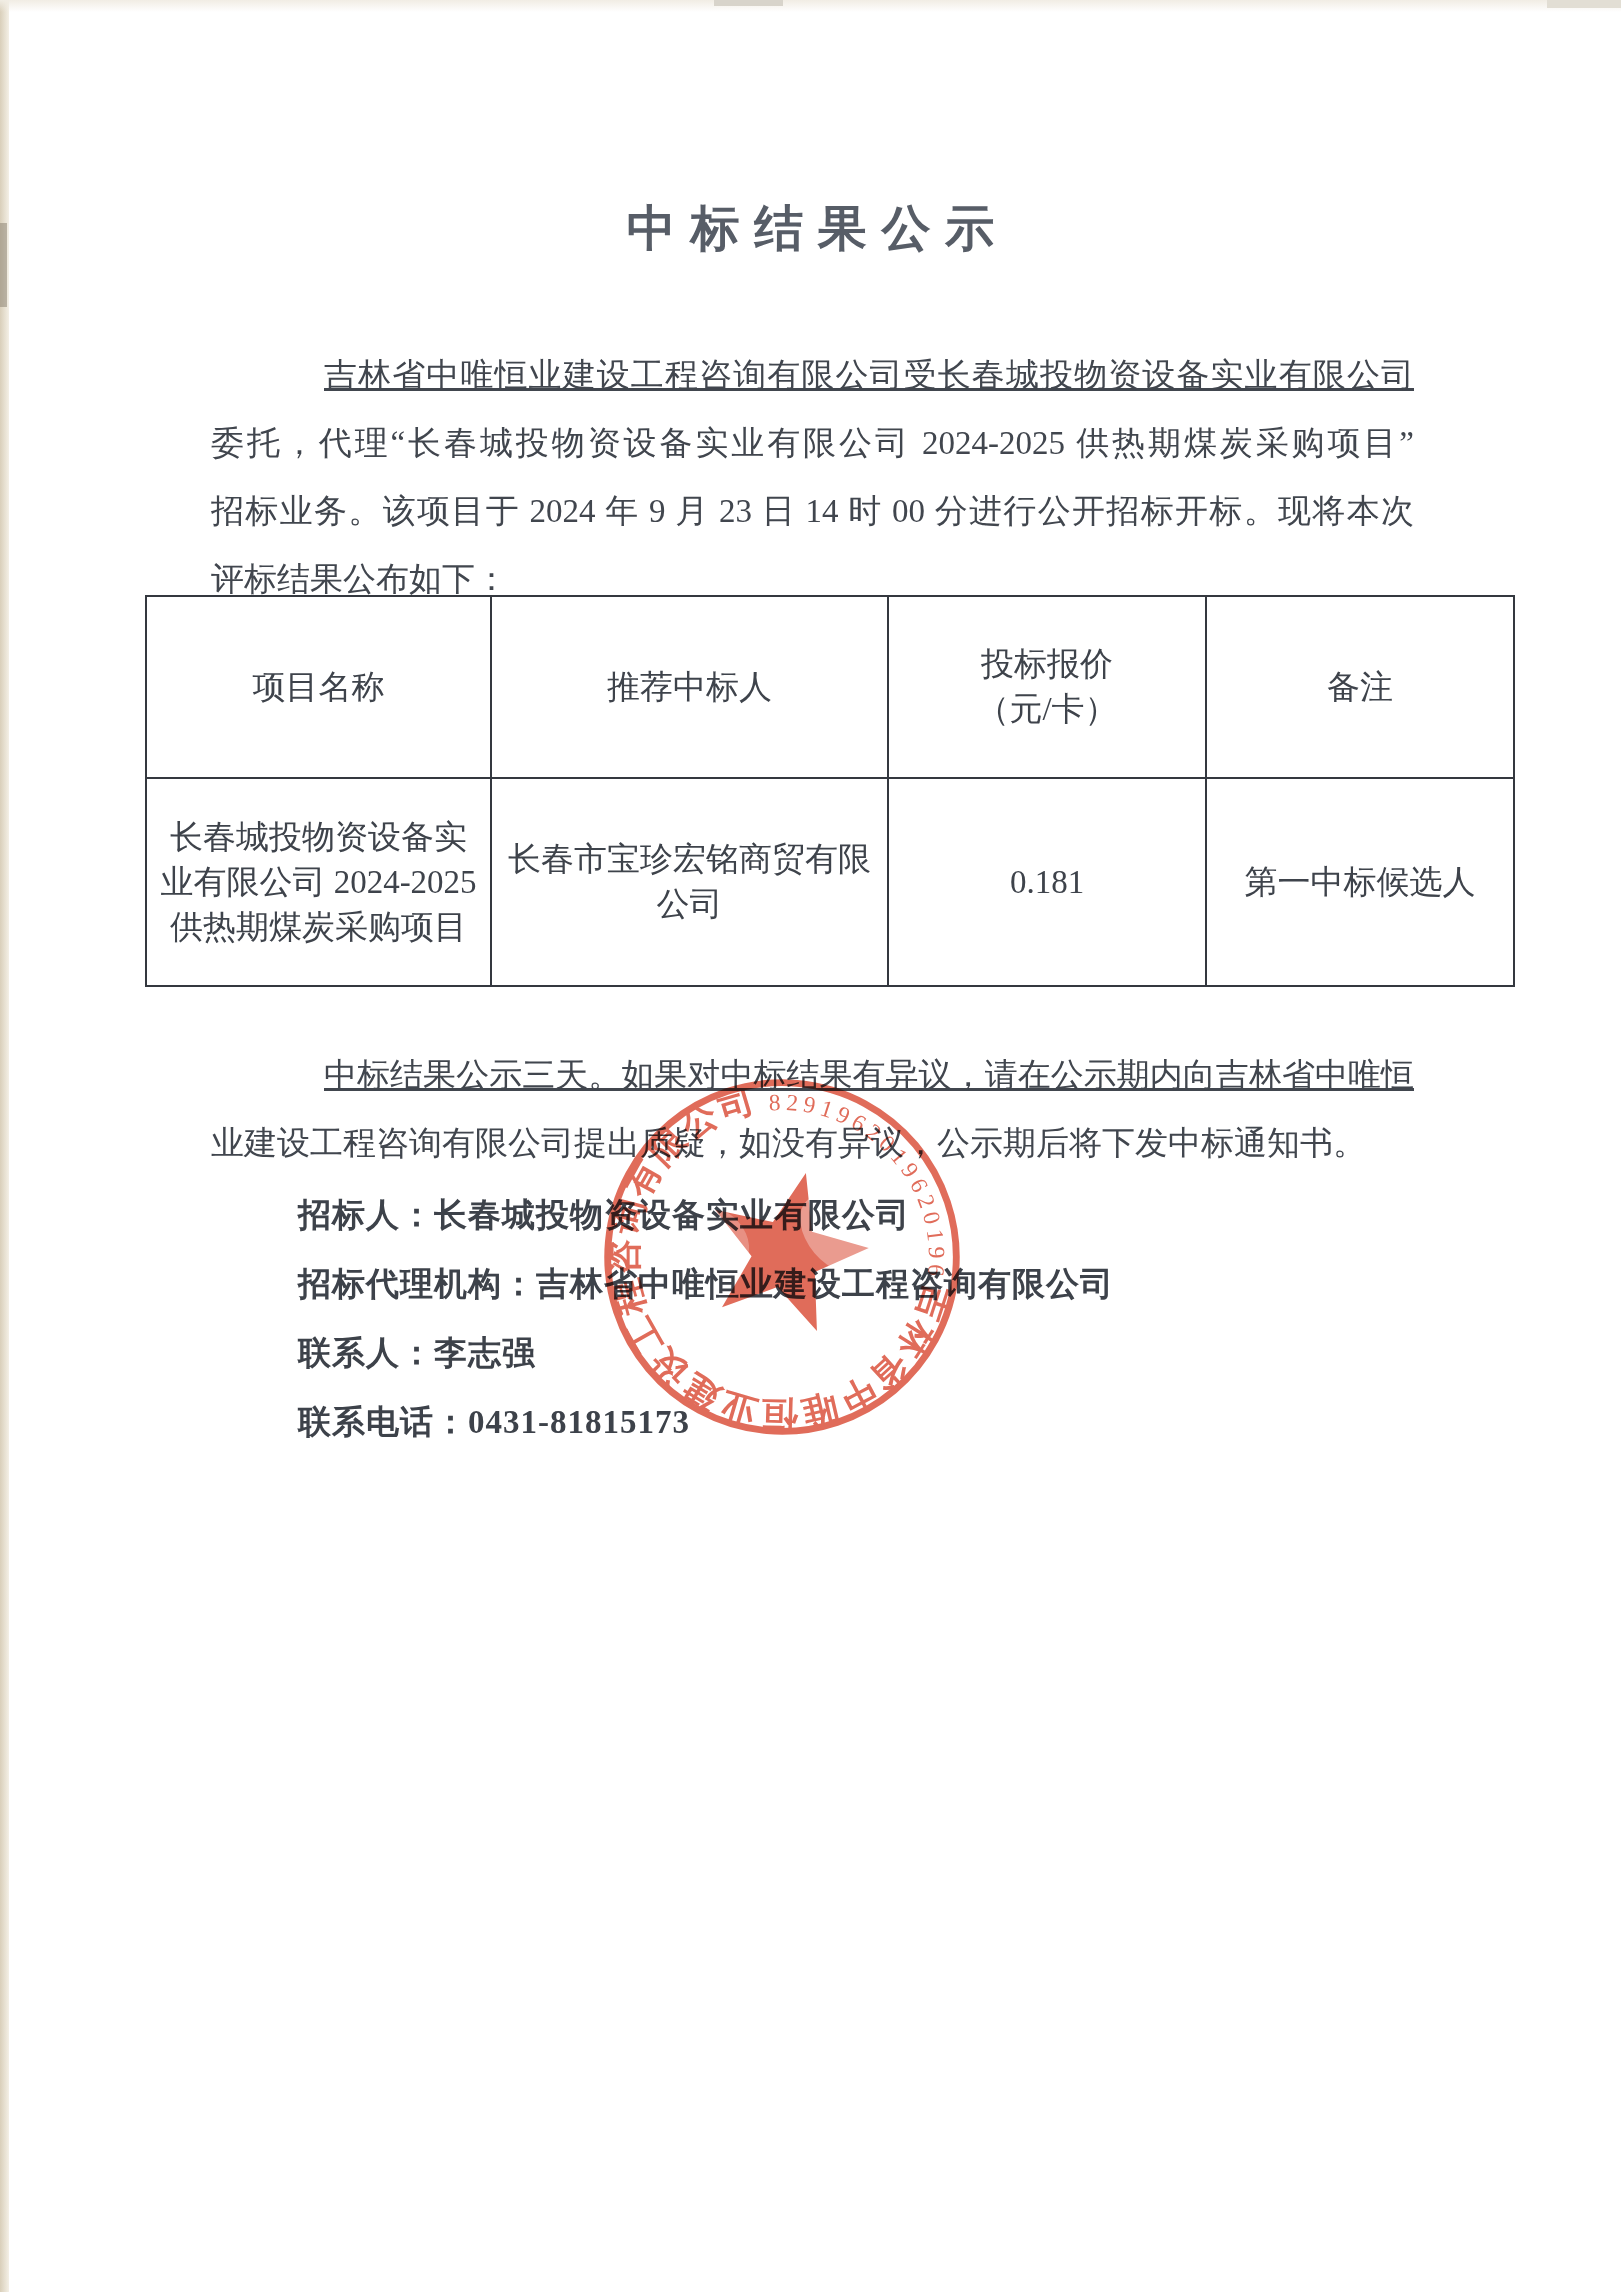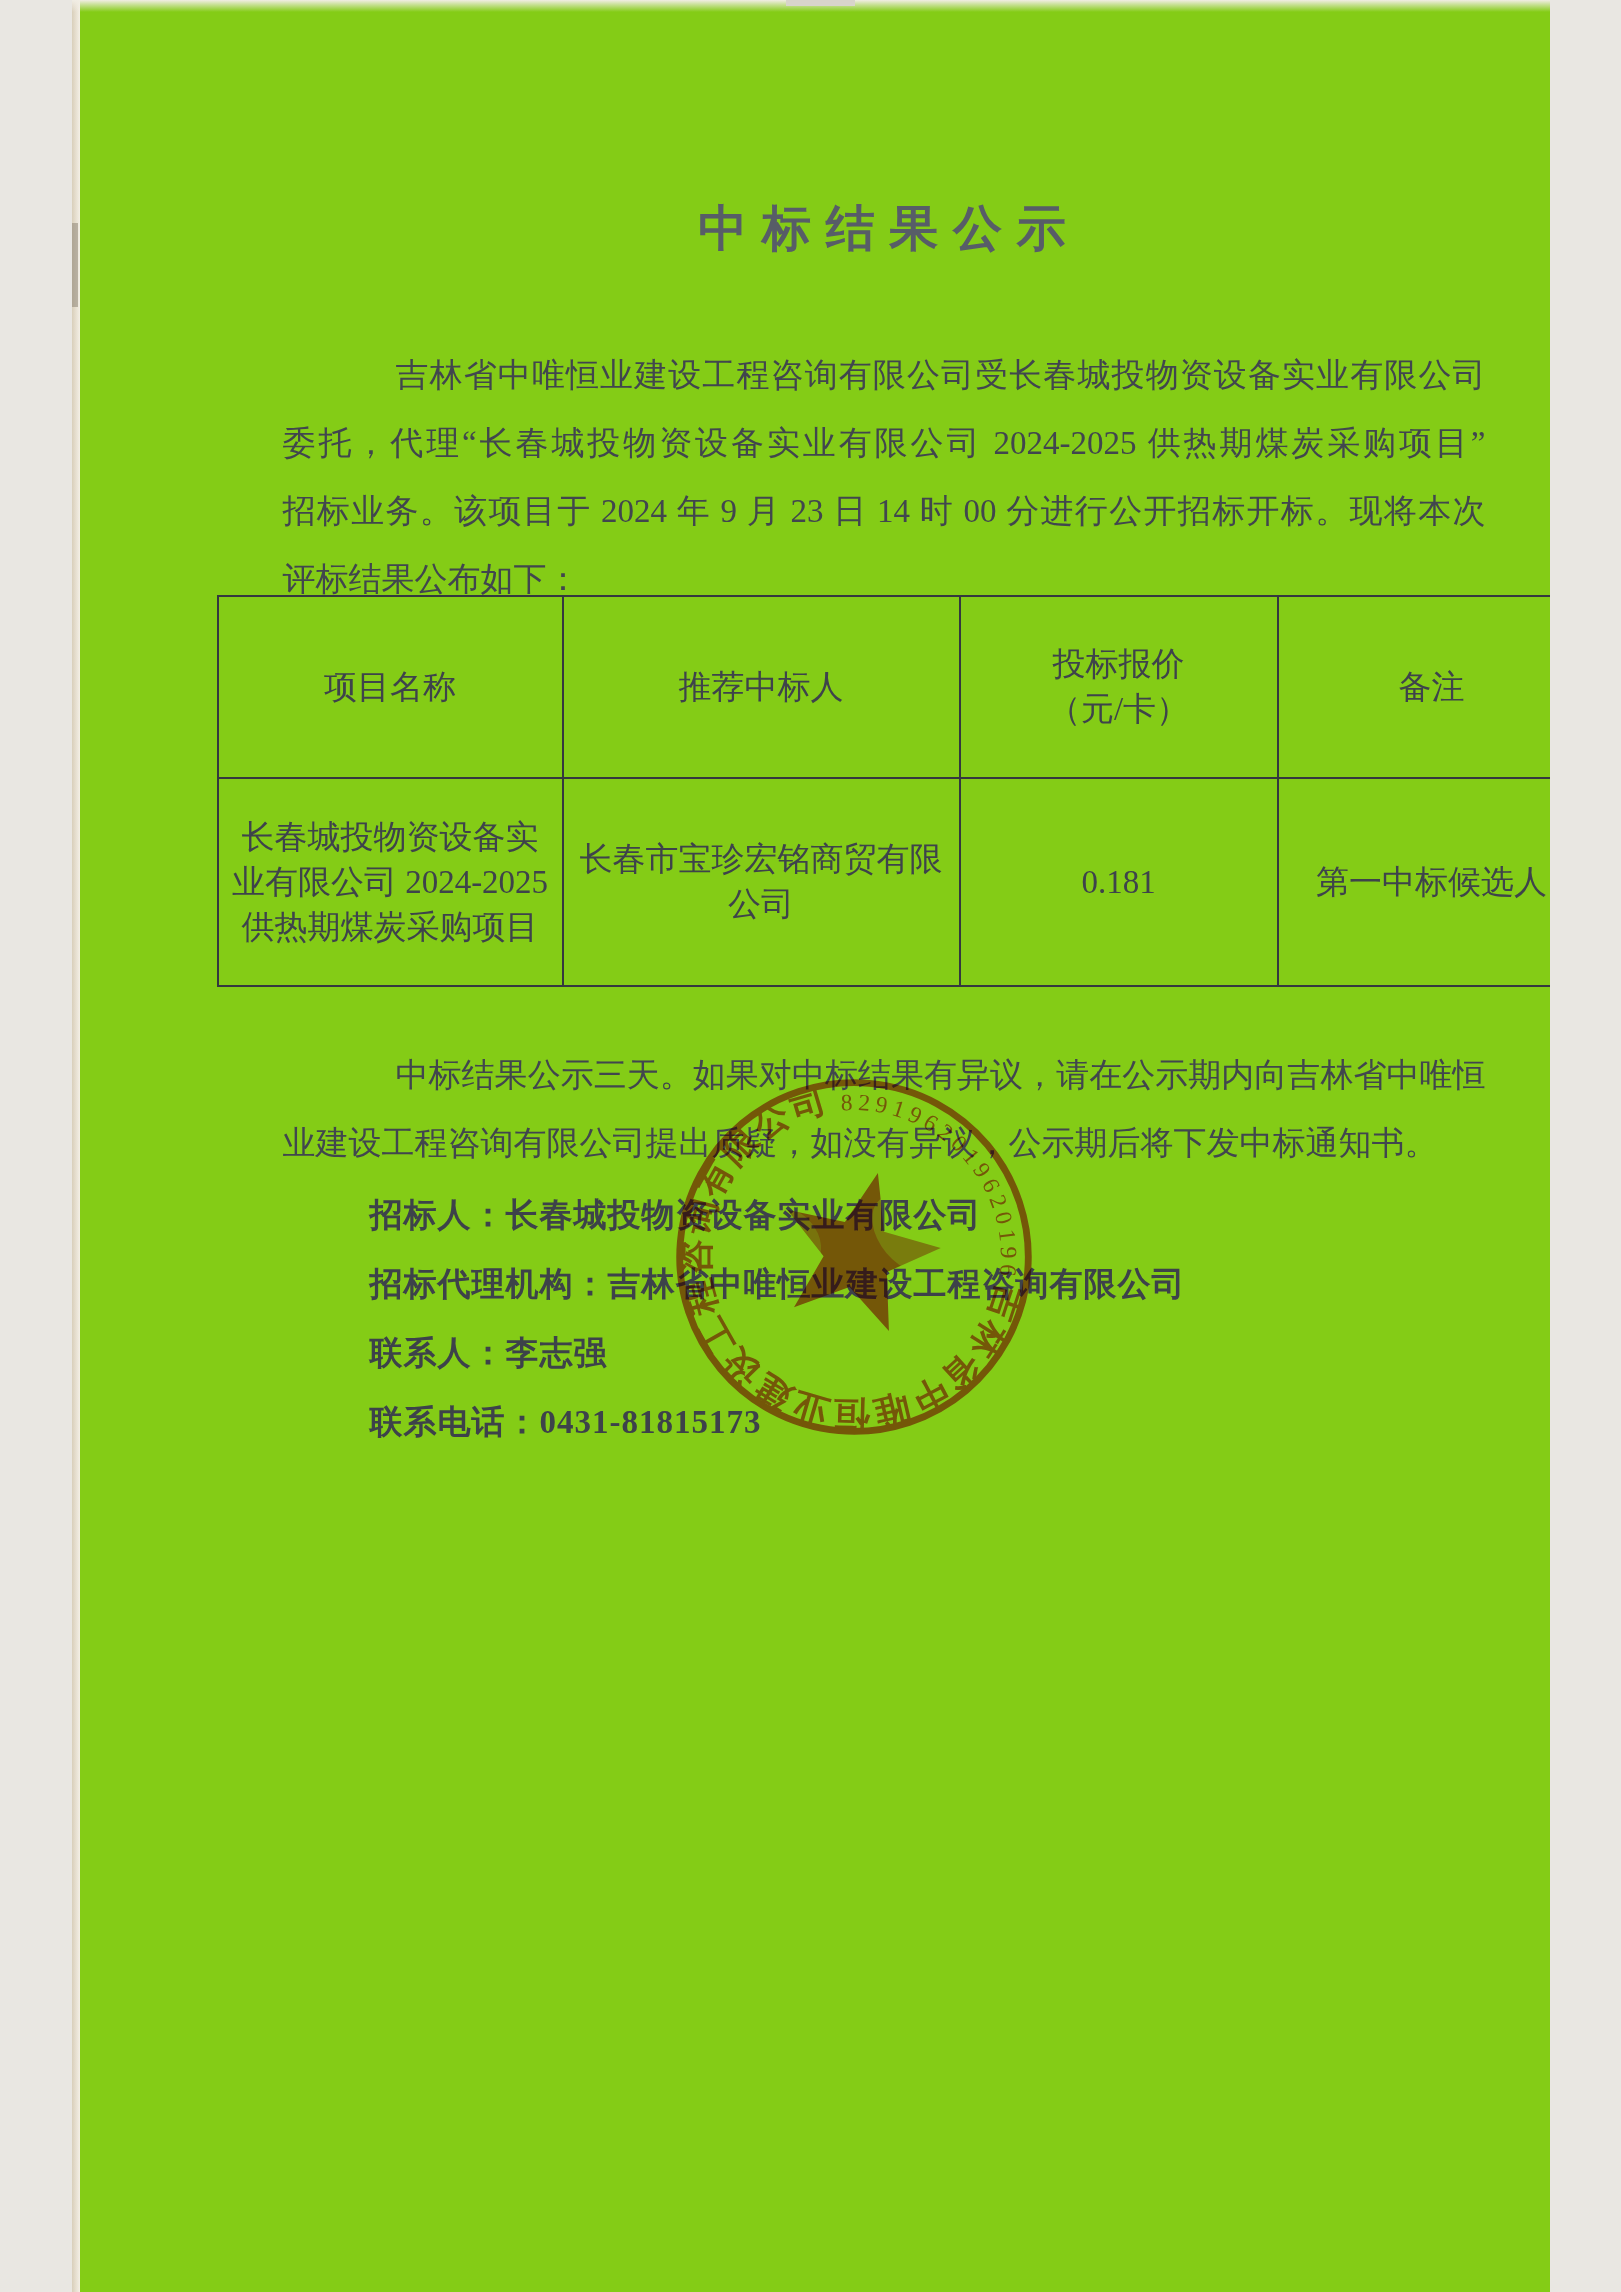--- a/index.html
+++ b/index.html
@@ -1,39 +1,39 @@
 <!DOCTYPE html>
 <html><head>
 <meta charset="utf-8">
 <style>
   html,body { margin:0; padding:0; background:#e9e7e2; }
   .page {
-    position:relative; width:1478px; height:2293px; margin:0 auto;
-    background:#84cc16; overflow:hidden;
+    position:relative; width:1621px; height:2293px; margin:0 auto;
+    background:#ffffff; overflow:hidden;
     font-family:"Liberation Serif","DejaVu Serif",serif;
     color:#41464e;
   }
   
   .edge-left { position:absolute; left:0; top:0; width:8.8px; height:2293px;
     background:linear-gradient(to right,#d9cfba,#f4f0e6); }
   .edge-top { position:absolute; left:0; top:0; width:1621px; height:11.8px;
     background:linear-gradient(to bottom,#f1ede4,rgba(253,253,252,0)); }
   .edge-tick1 { position:absolute; left:714px; top:0; width:69px; height:5.9px; background:#d8d4cb; }
   .edge-tick2 { position:absolute; left:1547px; top:0; width:74px; height:7.8px; background:#e2ded4; }
   .edge-nick { position:absolute; left:0; top:223px; width:6.9px; height:84px; background:#8e8574; opacity:.55; }
 
   .title {
     position:absolute; left:0; top:199px; width:1621px;
     text-align:center; font-size:49px; line-height:59px; font-weight:600;
     letter-spacing:14.7px; text-indent:14.7px; color:#575d67;
   }
   .para { position:absolute; left:211px; width:1203px; font-size:33px; }
   .pline { line-height:68px; white-space:nowrap; }
   .pline.fill { white-space:normal; text-align:justify; text-align-last:justify; }
-  .pline.indent { text-indent:113px; }
+  .pline.indent { text-indent:113px;text-decoration:underline; }
   #p1 { top:341px; }
   #p2 { top:1041px; }
 
   table.results {
     position:absolute; left:145px; top:595px; width:1367px;
     border-collapse:collapse; table-layout:fixed;
     font-size:33px; color:#3e434b;
   }
   table.results th, table.results td {
     border:2px solid #34383f; text-align:center; vertical-align:middle;

